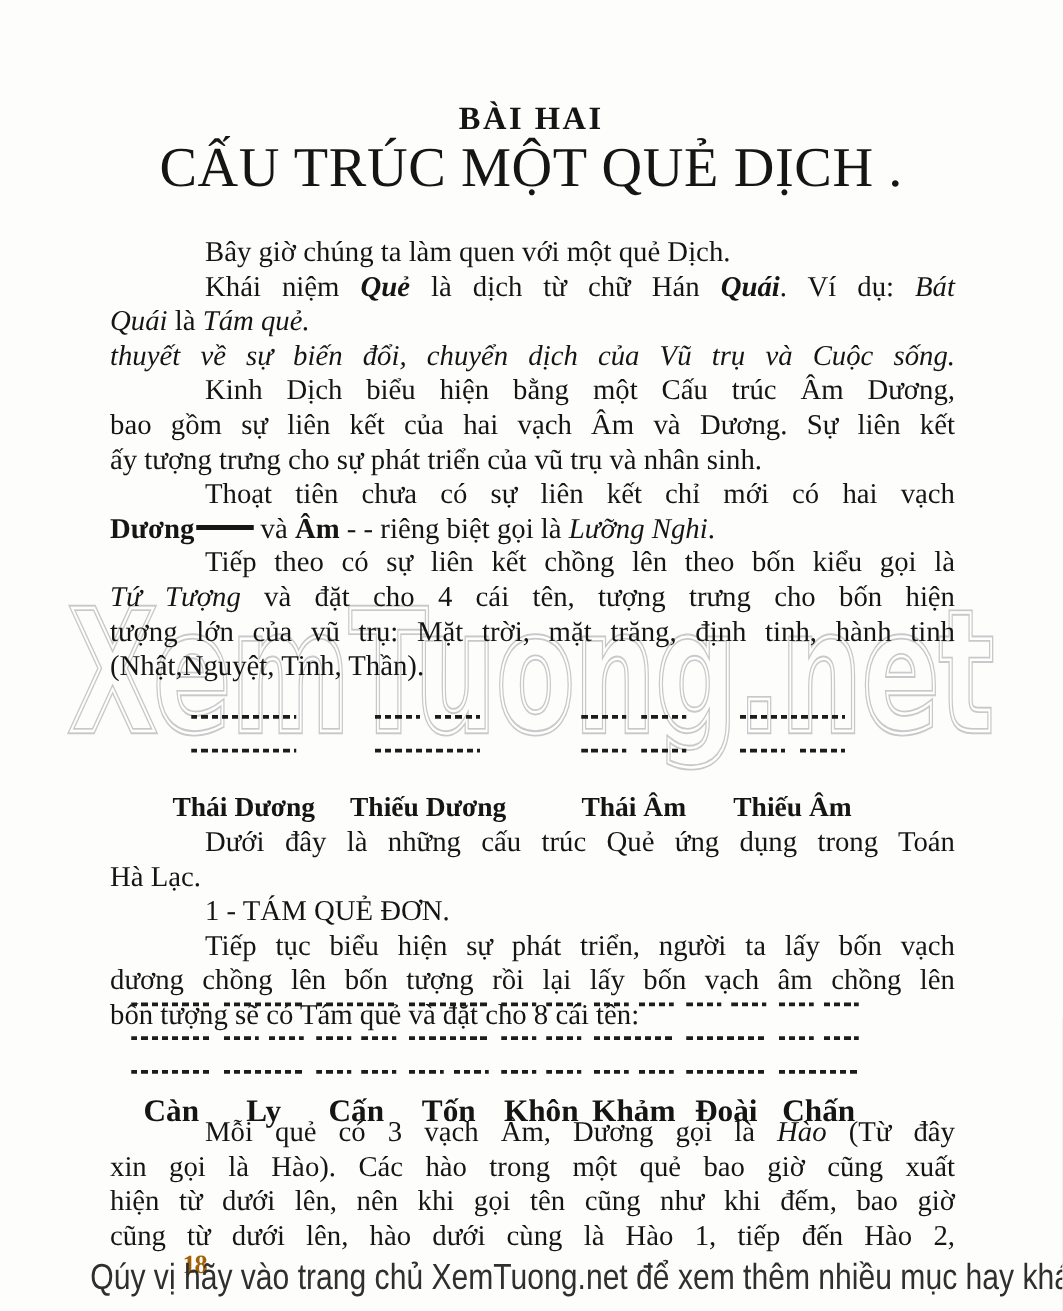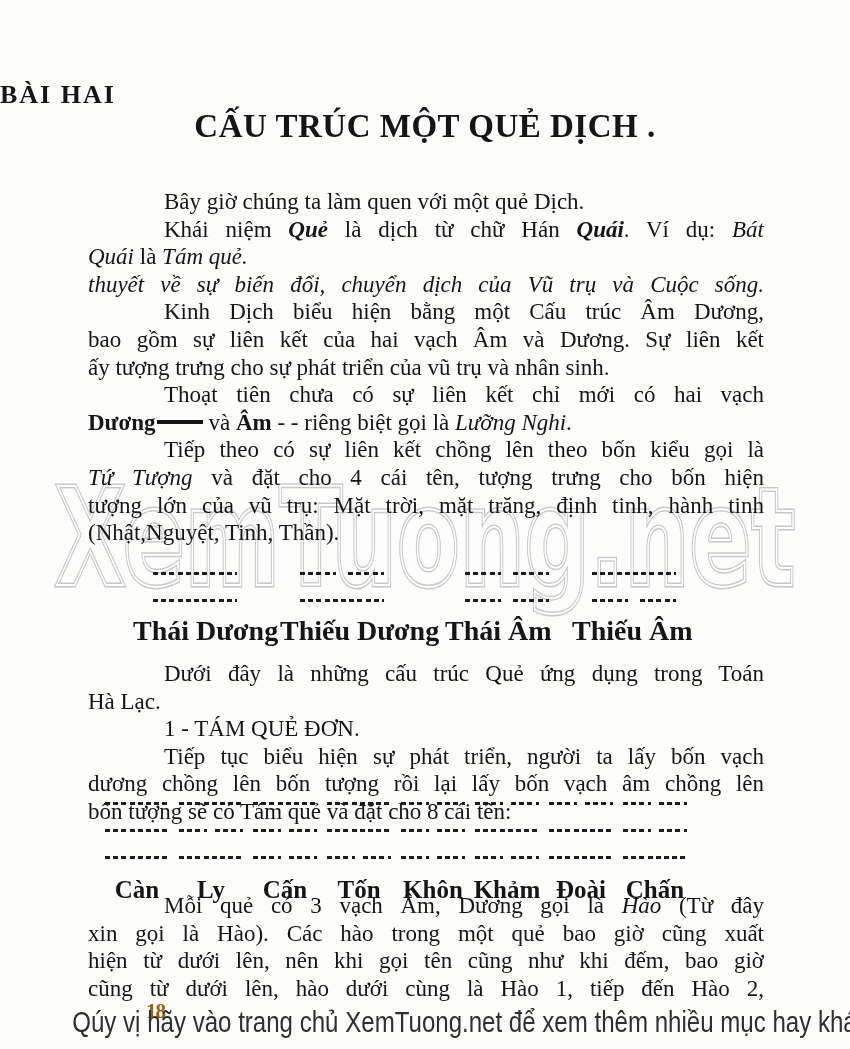--- a/index.html
+++ b/index.html
@@ -2,44 +2,44 @@
 <html><head>
 <meta charset="utf-8">
 <style>
   html,body{margin:0;padding:0;background:#e8e8e8;}
   .page{position:relative;width:850px;height:1049px;background:#fdfdfc;margin:0 auto;
         font-family:"Liberation Serif",serif;color:#151515;overflow:hidden;}
   
   .watermark{position:absolute;top:458px;left:0;z-index:0;}
   .content-layer{position:absolute;inset:0;z-index:1;}
   
-  .title-kicker{position:absolute;top:80px;left:0;width:100%;text-align:left;
+  .title-kicker{position:absolute;top:80px;left:0;width:100%;text-align:center;
         font-weight:bold;font-size:26px;letter-spacing:2px;}
   .title-main{position:absolute;top:108px;left:0;width:100%;text-align:center;
-        font-weight:bold;font-size:33px;letter-spacing:.5px;}
+        font-weight:normal;font-size:45px;letter-spacing:.5px;}
   
   .textblock{position:absolute;left:88px;width:676px;font-size:23px;line-height:27.6px;}
   #body1{top:188px;} #body2{top:660px;} #body3{top:892px;}
   .line{text-align:left;}
   .line.just{text-align:justify;text-align-last:justify;}
   .line.ind{text-indent:76px;}
   .b{font-weight:bold;} .it{font-style:italic;}
   .inline-yang{display:inline-block;width:46px;height:4px;background:#161616;
         vertical-align:6px;margin:0 5px 0 2px;}
   
   .qline{height:27px;display:flex;align-items:center;justify-content:space-between;}
   .dash{height:3.5px;background:repeating-linear-gradient(90deg,#1c1c1c 0 5px,transparent 5px 8.2px);}
   .dash.full{width:100%;}
   .dash.half{width:43%;}
   
   #tu-tuong{position:absolute;top:560px;left:0;width:850px;height:74px;}
   .tt-col{position:absolute;width:124px;top:0;}
   .tt-col .lines{width:84px;margin:0 auto;}
   .tt-col.c1{left:133px;} .tt-col.c2{left:280px;} .tt-col.c3{left:445px;} .tt-col.c4{left:572px;}
-  .tt-label{font-weight:bold;font-size:28px;text-align:left;margin-top:1px;white-space:nowrap;}
+  .tt-label{font-weight:bold;font-size:22px;text-align:center;margin-top:19px;white-space:nowrap;}
   
   #bat-quai{position:absolute;top:790px;left:100px;width:670px;display:flex;justify-content:flex-start;}
   .bq-col{width:74px;}
   .bq-col .lines{width:64px;margin:0 auto;}
   .bq-label{font-weight:bold;font-size:25px;text-align:center;margin-top:5px;white-space:nowrap;}
   
   .footer{position:absolute;top:1006px;left:0;width:100%;text-align:center;
         font-family:"Liberation Sans",sans-serif;font-size:29px;color:#2f2f2f;
         transform:scaleX(.83);transform-origin:50% 50%;white-space:nowrap;}
   .page-artifact{position:absolute;top:999px;left:146px;font-size:21px;font-weight:bold;

